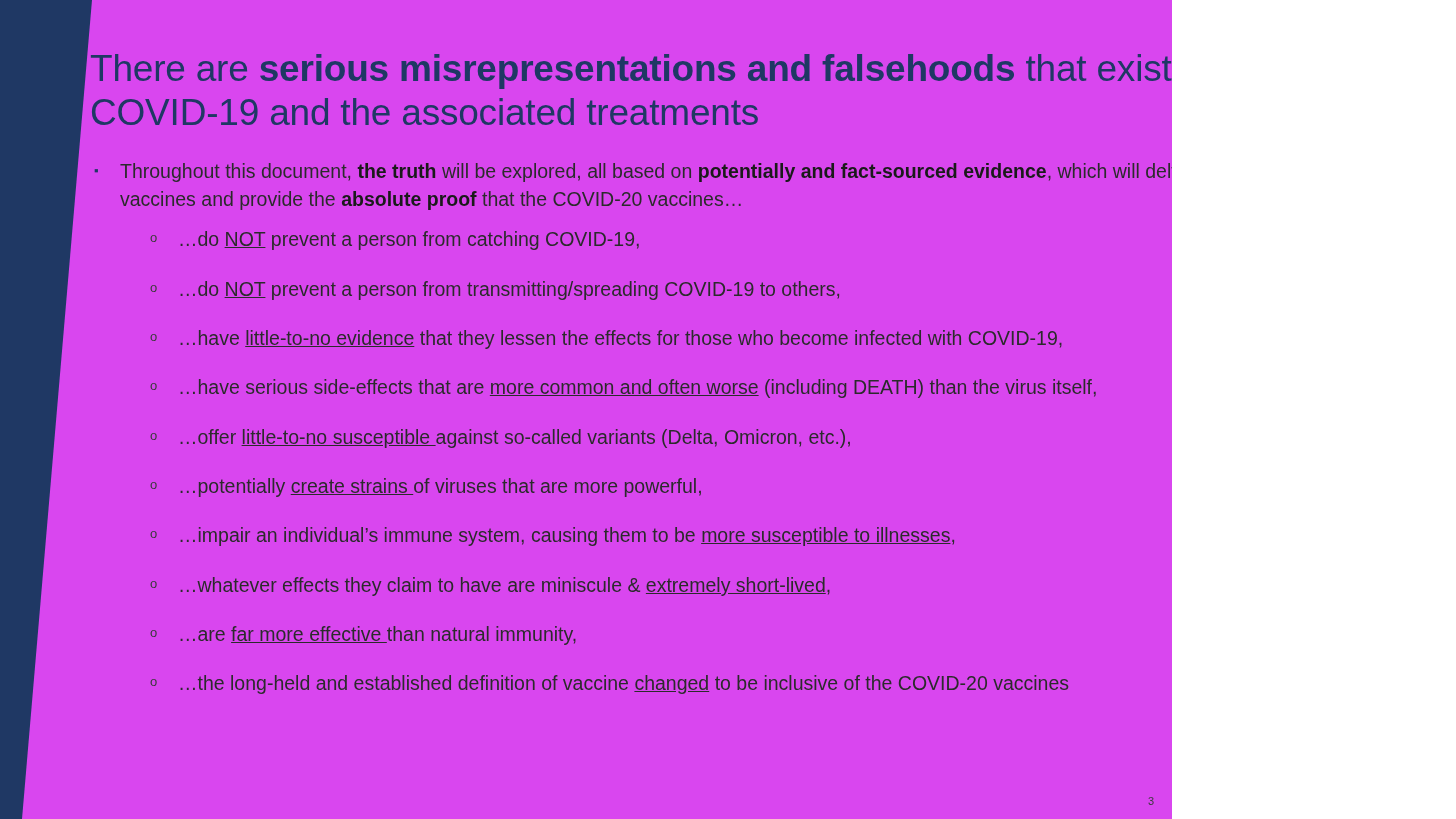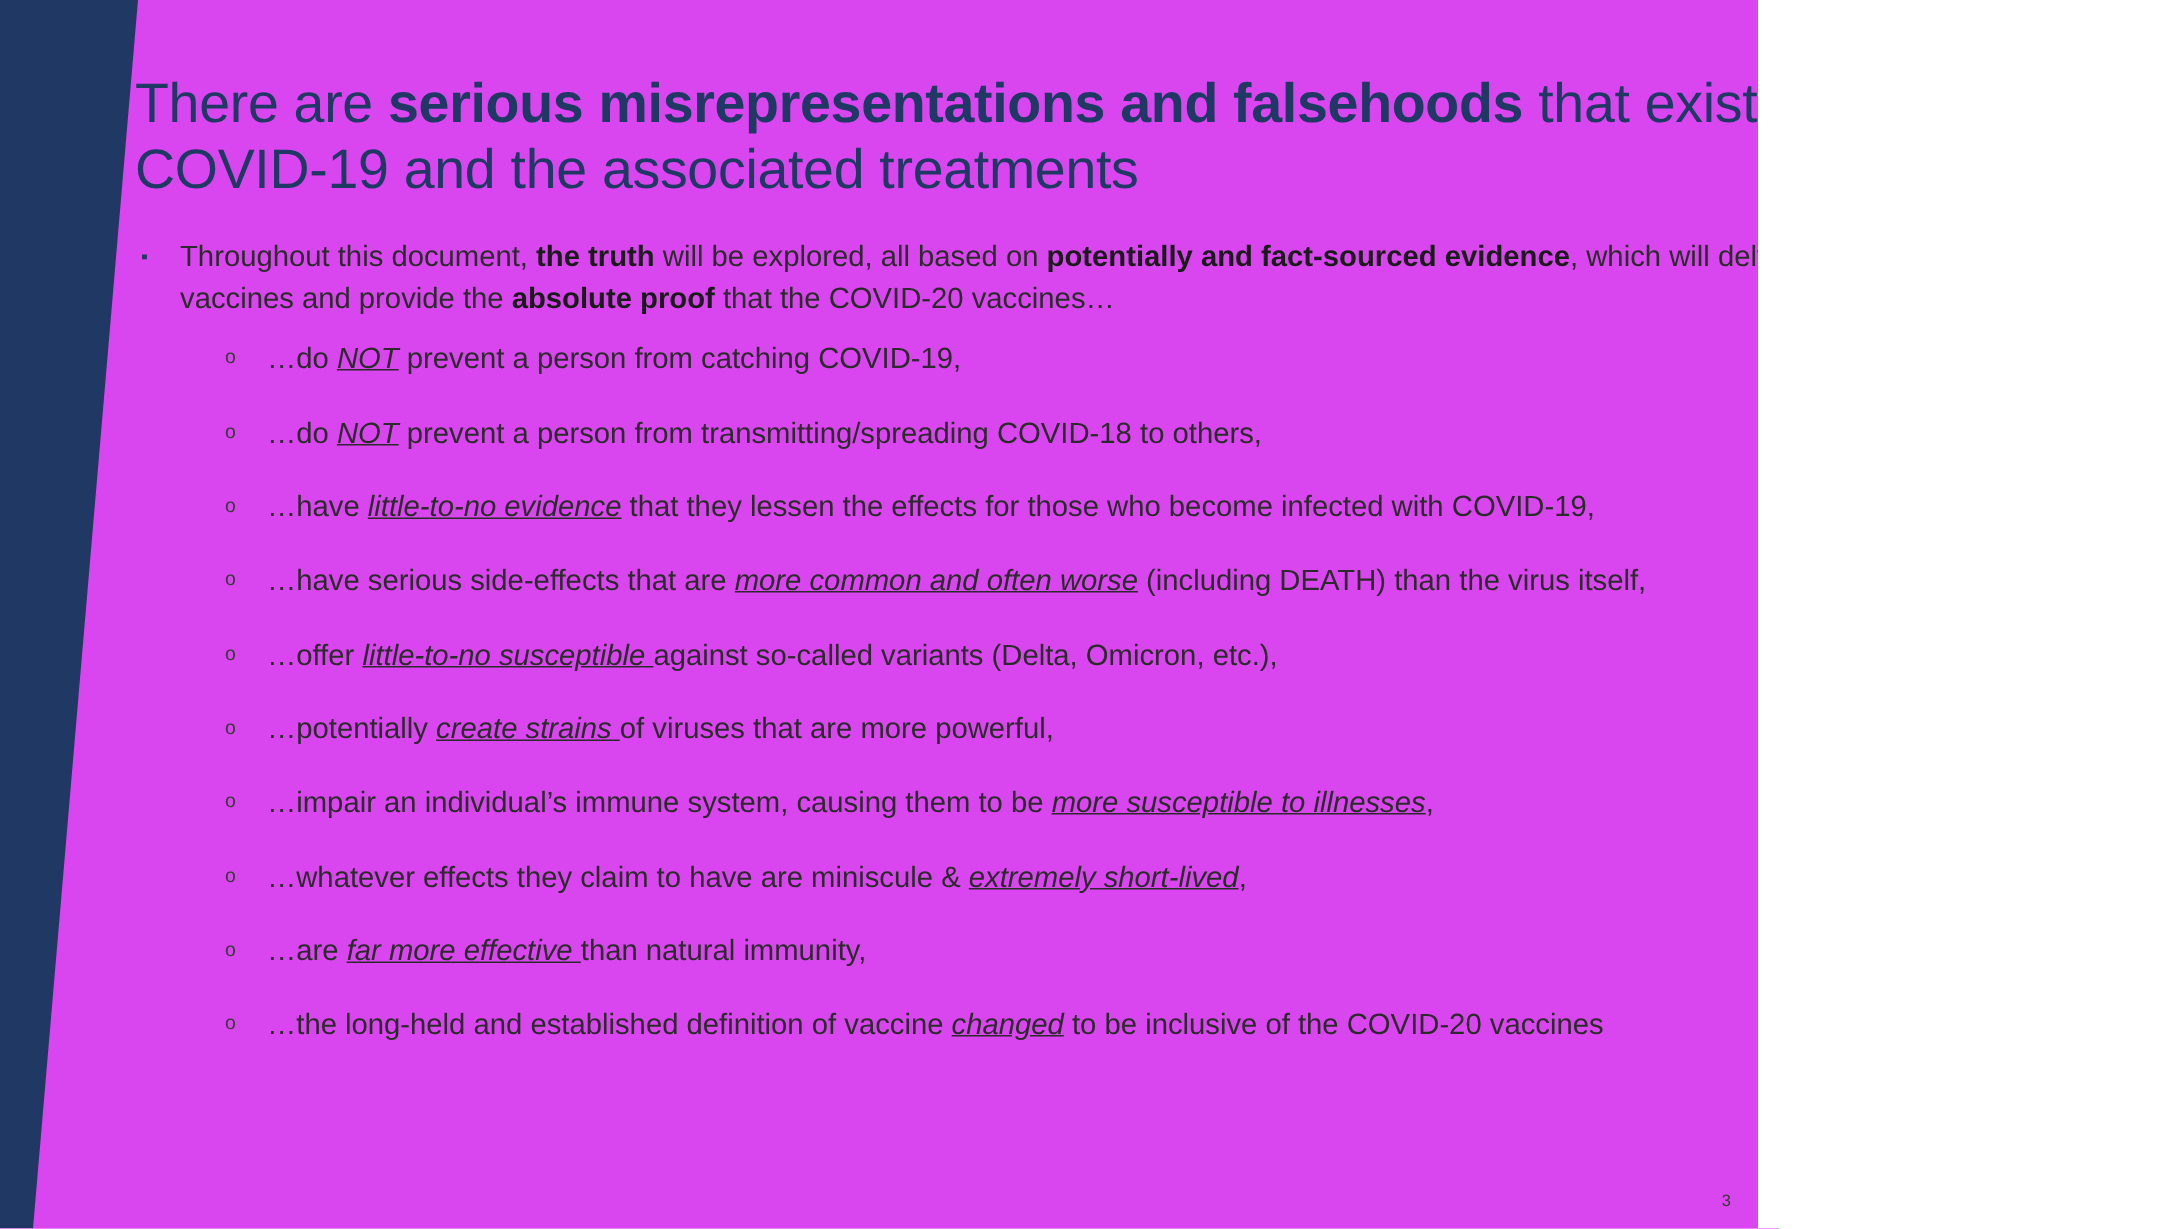--- a/index.html
+++ b/index.html
@@ -81,21 +81,20 @@
   }
   .lvl2 .marker2 {
     position: absolute;
     left: 60px;
     top: 1px;
     font-size: 13px;
     color: #3a3a3a;
     line-height: 1.55;
   }
   .em {
-    font-style: italic;
     text-decoration: underline;
     text-align: center;
   }
   .page-num {
     position: absolute;
     right: 18px;
     bottom: 12px;
     font-size: 11px;
     color: #3a3a3a;
   }
@@ -120,21 +119,21 @@
 
     <div class="sublist">
 
       <div class="lvl2">
         <span class="marker2">o</span>
         <span>…do </span><span class="em">NOT</span><span> prevent a person from catching COVID-19,</span>
       </div>
 
       <div class="lvl2">
         <span class="marker2">o</span>
-        <span>…do </span><span class="em">NOT</span><span> prevent a person from transmitting/spreading COVID-18 to others,</span>
+        <span>…do </span><span class="em">NOT</span><span> prevent a person from transmitting/spreading COVID-19 to others,</span>
       </div>
 
       <div class="lvl2">
         <span class="marker2">o</span>
         <span>…have </span><span class="em">little-to-no evidence</span><span> that they lessen the effects for those who become infected with COVID-19,</span>
       </div>
 
       <div class="lvl2">
         <span class="marker2">o</span>
         <span>…have serious side-effects that are </span><span class="em">more common and often worse</span><span> (including DEATH) than the virus itself,</span>

